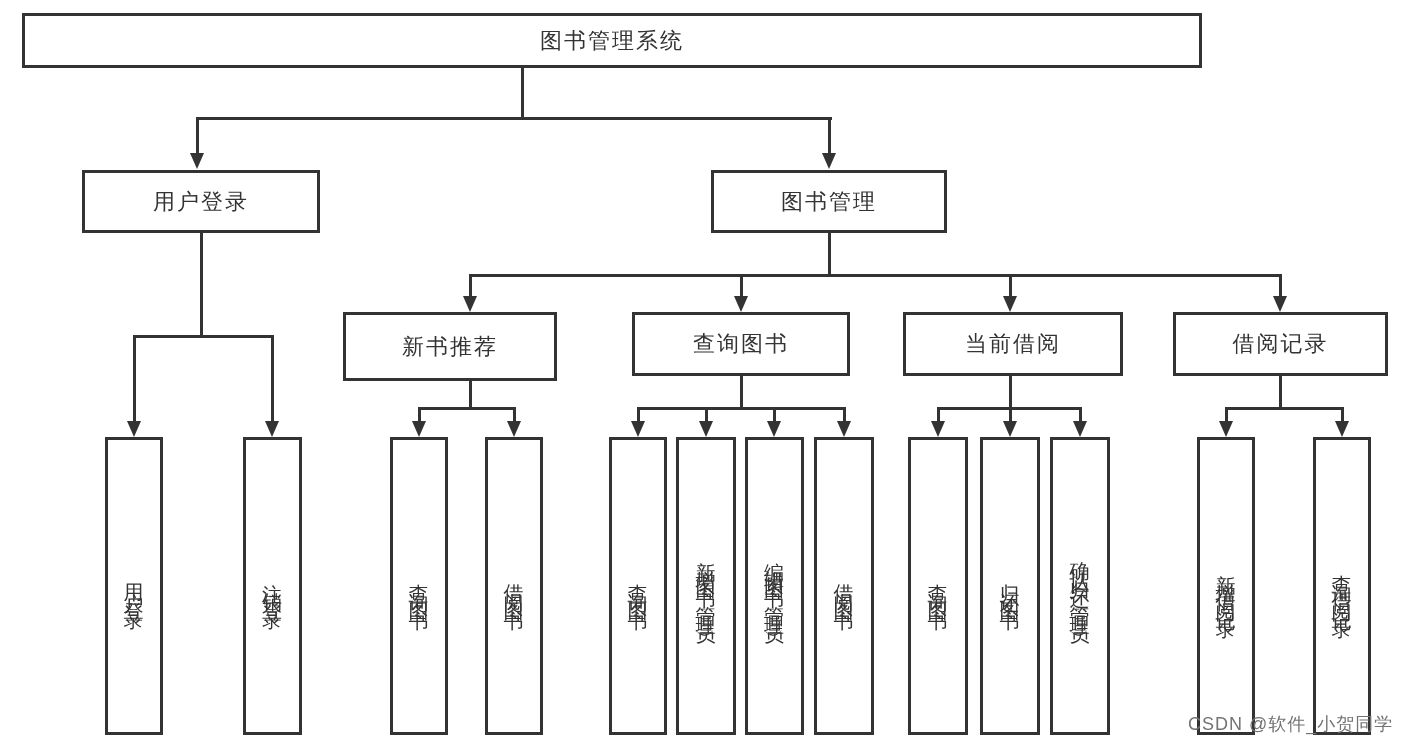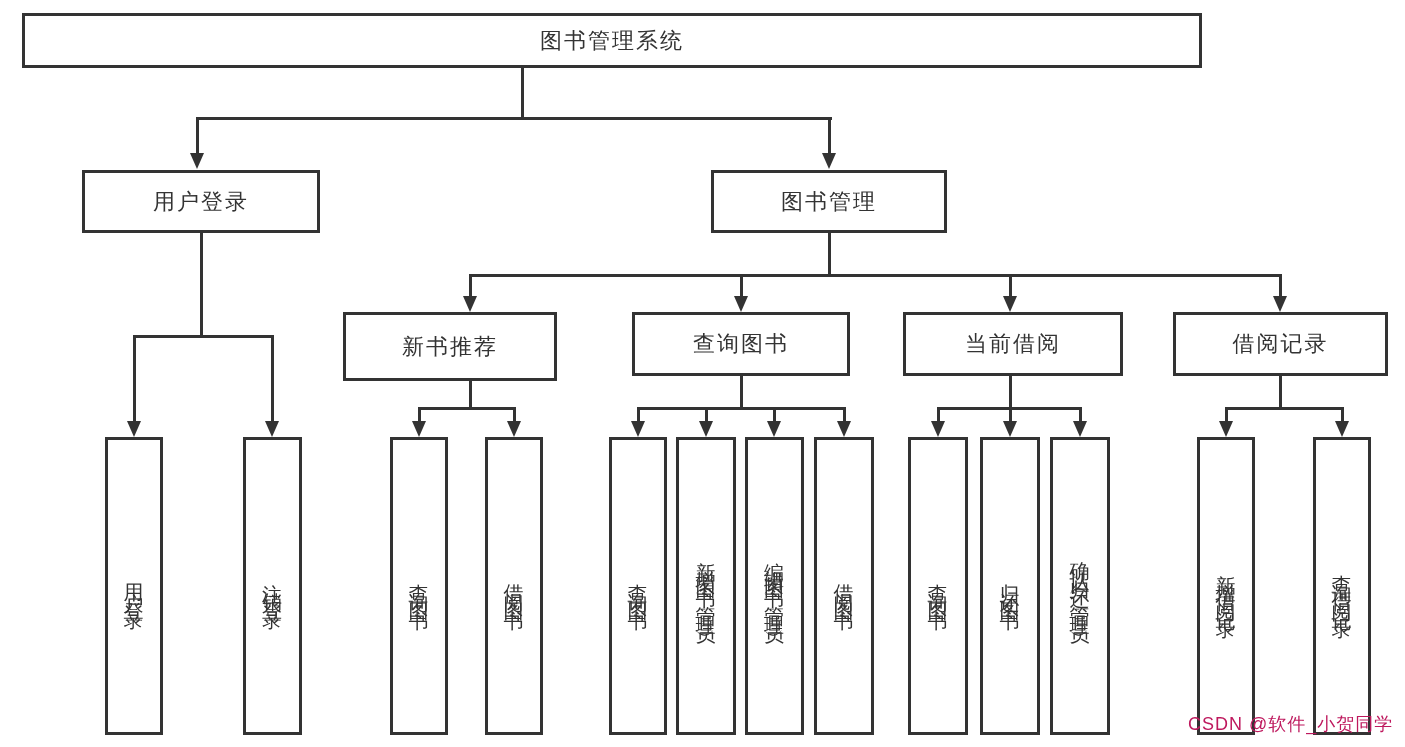--- a/index.html
+++ b/index.html
@@ -18,21 +18,21 @@
     font-size:20px; letter-spacing:9px; line-height:1;
   }
   .ln { position:absolute; background:#333; z-index:1; }
   .ah {
     position:absolute; width:0; height:0; z-index:1;
     border-left:7px solid transparent; border-right:7px solid transparent;
     border-top:16px solid #333;
   }
   .watermark {
     position:absolute; left:1188px; top:712px; z-index:3;
-    font-size:18px; color:#be185d; letter-spacing:1px; white-space:nowrap;
+    font-size:18px; color:#737373; letter-spacing:1px; white-space:nowrap;
   }
 </style>
 </head>
 <body>
 
 <div class="stage">
 
   <div class="box" style="left:22px; top:13px; width:1180px; height:55px;">
     <span>图书管理系统</span>
   </div>

